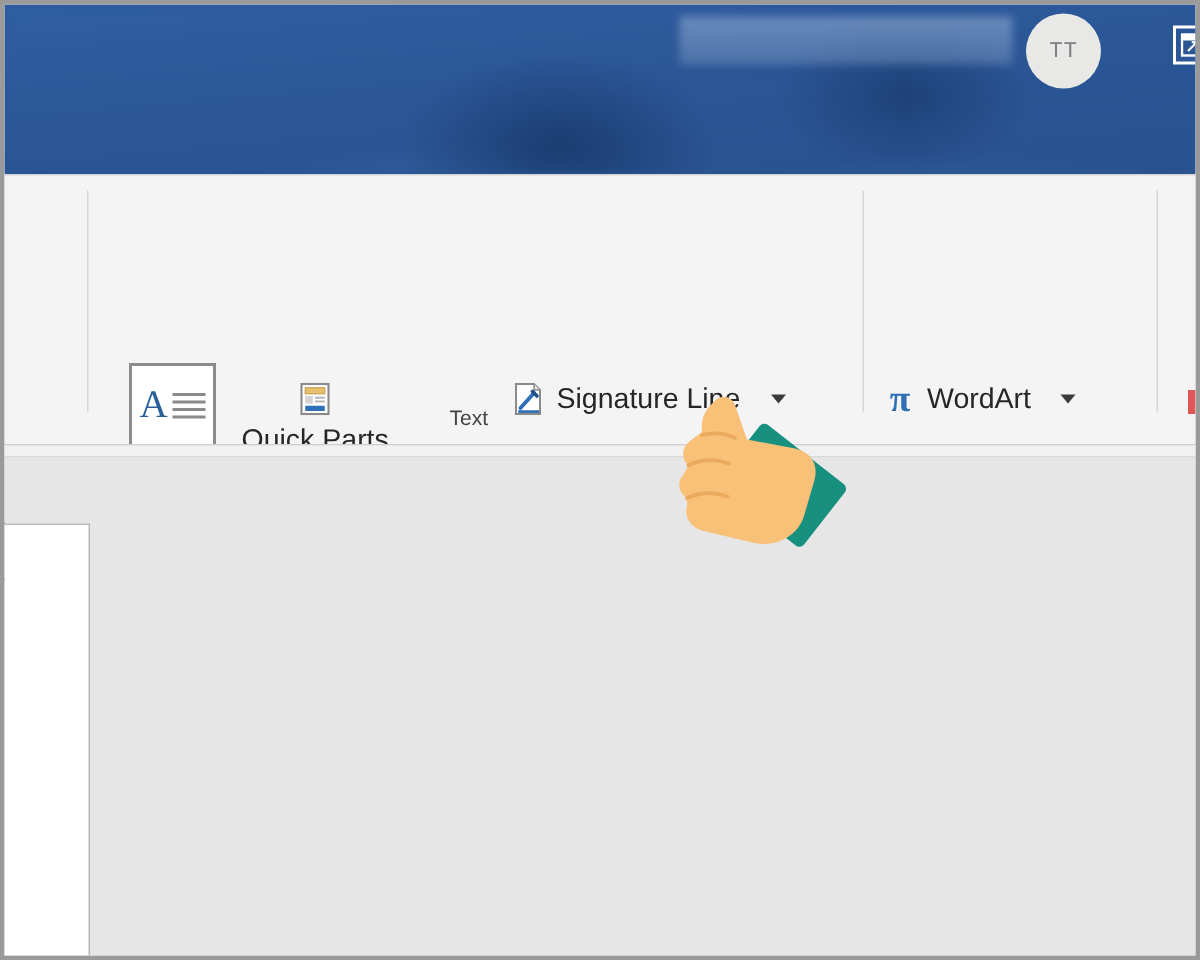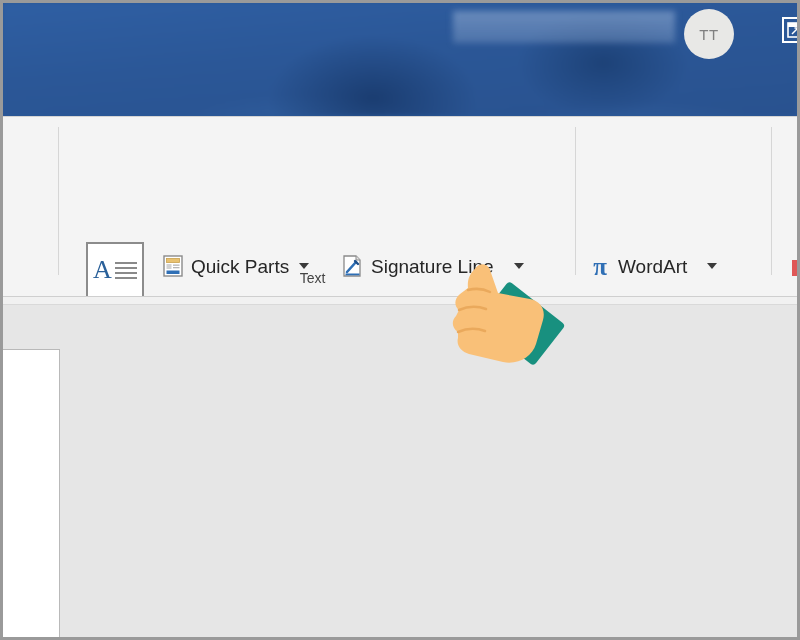--- a/index.html
+++ b/index.html
@@ -13,20 +13,21 @@
     border:3px solid #9a9a9a;
     background:#ffffff;
     overflow:hidden;
   }
 
   
   .titlebar {
     position:absolute; left:0; top:0; width:794px; height:113px;
     background:#2b5797;
     overflow:hidden;
+    font-family:Liberation Mono, monospace;
   }
   .tb-photo {
     position:absolute; inset:0;
     background:
       radial-gradient(ellipse 150px 90px at 370px 95px, rgba(16,45,90,.60), rgba(16,45,90,0) 70%),
       radial-gradient(ellipse 120px 75px at 600px 60px, rgba(18,50,96,.55), rgba(18,50,96,0) 72%),
       radial-gradient(ellipse 210px 70px at 300px 140px, rgba(58,110,175,.55), rgba(58,110,175,0) 70%),
       radial-gradient(ellipse 260px 85px at 640px 160px, rgba(70,122,186,.55), rgba(70,122,186,0) 72%),
       linear-gradient(175deg, #2f5fa3 0%, #2b5797 45%, #29528f 100%);
     filter:blur(2px);
@@ -177,21 +178,21 @@
       </div>
       <div class="bb-text">
         <span>Text</span>
         <span class="bb-row2">
           <span>Box</span>
           <span class="caret"></span>
         </span>
       </div>
     </div>
 
-    <div class="ritem" style="left:158px; top:137px;">
+    <div class="ritem" style="left:158px; top:137px;flex-direction:column;">
       <span class="ricon">
         <svg width="24" height="24" viewBox="0 0 24 24">
           <rect x="3" y="2" width="18" height="20" fill="#ffffff" stroke="#8a8a8a" stroke-width="1.4"></rect>
           <rect x="5.5" y="4.5" width="13" height="4" fill="#e8c170" stroke="#c9a14c" stroke-width="0.8"></rect>
           <rect x="5.5" y="10" width="5" height="5" fill="#d2d2d2"></rect>
           <rect x="12" y="10.5" width="6.5" height="1.3" fill="#b5b5b5"></rect>
           <rect x="12" y="13" width="6.5" height="1.3" fill="#b5b5b5"></rect>
           <rect x="5.5" y="16.5" width="13" height="3.5" fill="#2f6fb5"></rect>
         </svg>
       </span>

